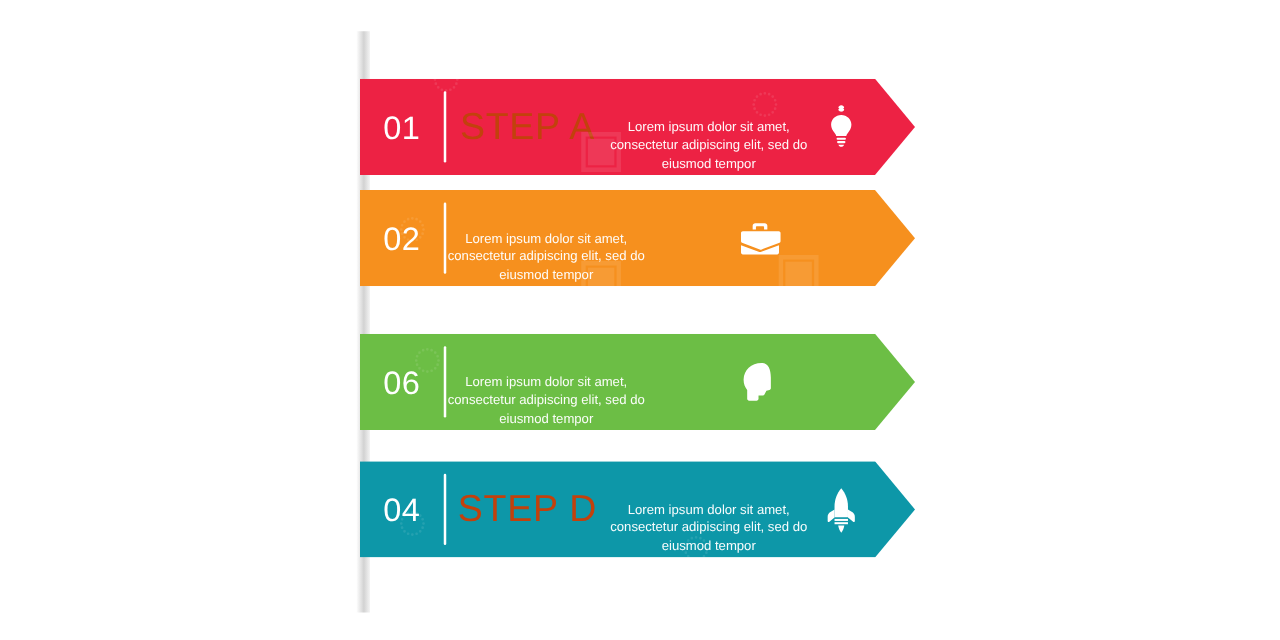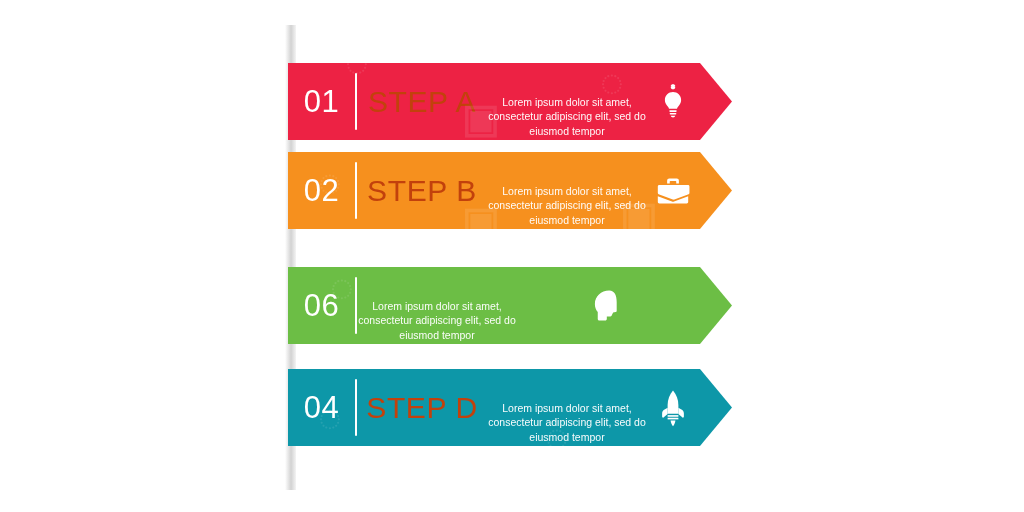--- a/index.html
+++ b/index.html
@@ -68,21 +68,21 @@
 
   .num-cell {
     width: 67px;
     flex: 0 0 67px;
     display: flex;
     align-items: center;
     justify-content: center;
   }
   .num {
     color: #ffffff;
-    font-size: 31px;
+    font-size: 26px;
     font-weight: 400;
     letter-spacing: 0.5px;
     line-height: 1;
   }
 
   .divider {
     width: 2px;
     flex: 0 0 2px;
     height: 57px;
     background: #ffffff;
@@ -184,23 +184,20 @@
       </div>
     </div>
 
     <div class="step-row" data-idx="1">
       <div class="arrow" style="background: rgb(246, 144, 30);"></div>
       <div class="row-content">
         <div class="num-cell">
           <span class="num">02</span>
         </div>
         <div class="divider"></div>
-        <div class="title-cell">
-          <span class="title">STEP B</span>
-        </div>
         <div class="desc-cell">
           <span class="desc">Lorem ipsum dolor sit amet, consectetur adipiscing elit, sed do eiusmod tempor</span>
         </div>
         <div class="icon-cell">
           <svg viewBox="0 0 64 64">
             <path d="M26 12h12c2 0 3.4 1.5 3.4 3.4V20h-4.2v-3.2c0-0.5-0.4-0.9-0.9-0.9h-8.6c-0.5 0-0.9 0.4-0.9 0.9V20h-4.2v-4.6C22.6 13.5 24 12 26 12z"></path>
             <path d="M8 22.5h48c1.3 0 2.3 1 2.3 2.3v10.4c0 0.8-0.5 1.6-1.3 1.9l-22.8 8.6c-0.8 0.3-1.7 0.3-2.5 0L9 37.1c-0.8-0.3-1.3-1.1-1.3-1.9V24.8c0-1.3 1-2.3 2.3-2.3z"></path>
             <path d="M7.7 40.3l22.6 8.4c1.1 0.4 2.3 0.4 3.4 0l22.6-8.4v9.4c0 1.3-1 2.3-2.3 2.3H10c-1.3 0-2.3-1-2.3-2.3v-9.4z"></path>
             <rect x="28.4" y="33.8" width="7.2" height="5" rx="1.6" fill="#ffffff"></rect>
           </svg>

